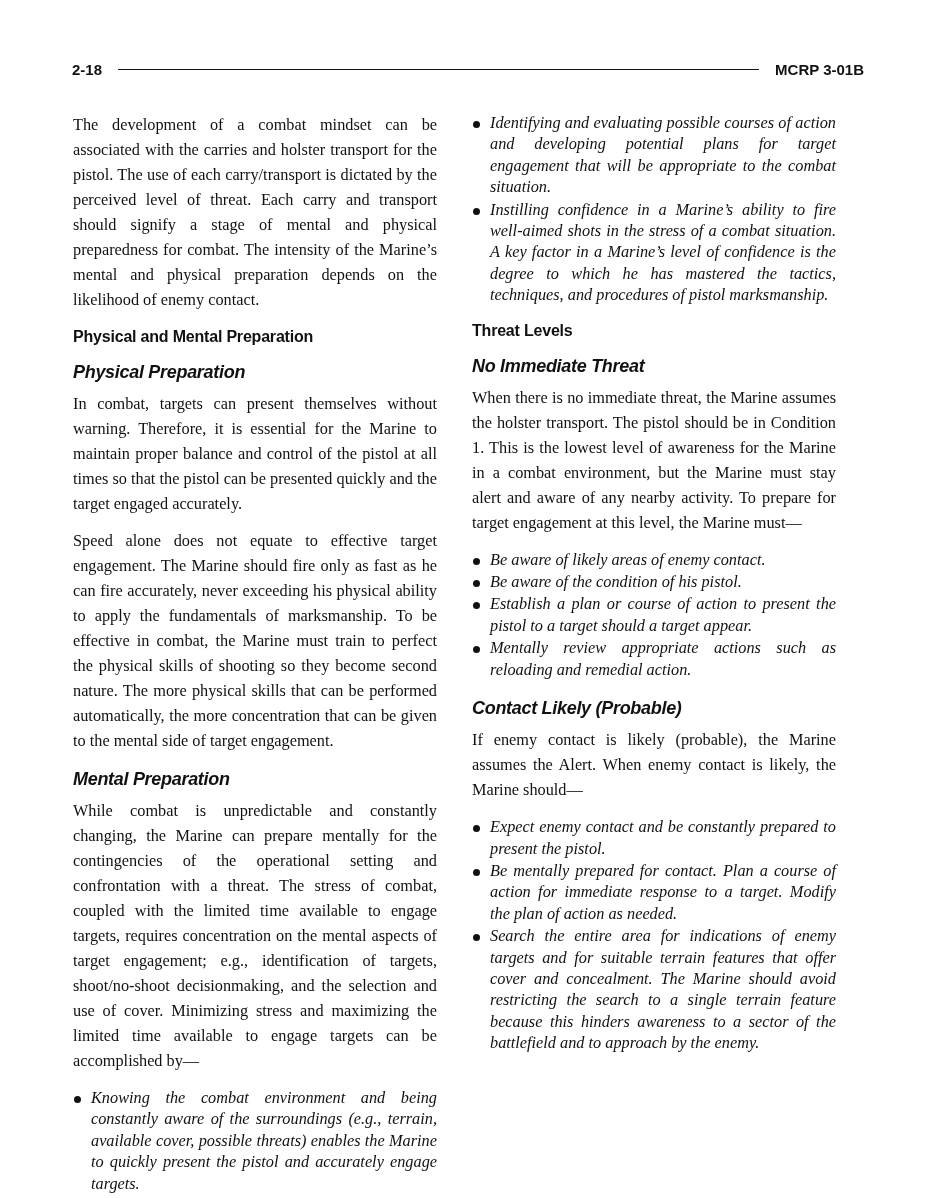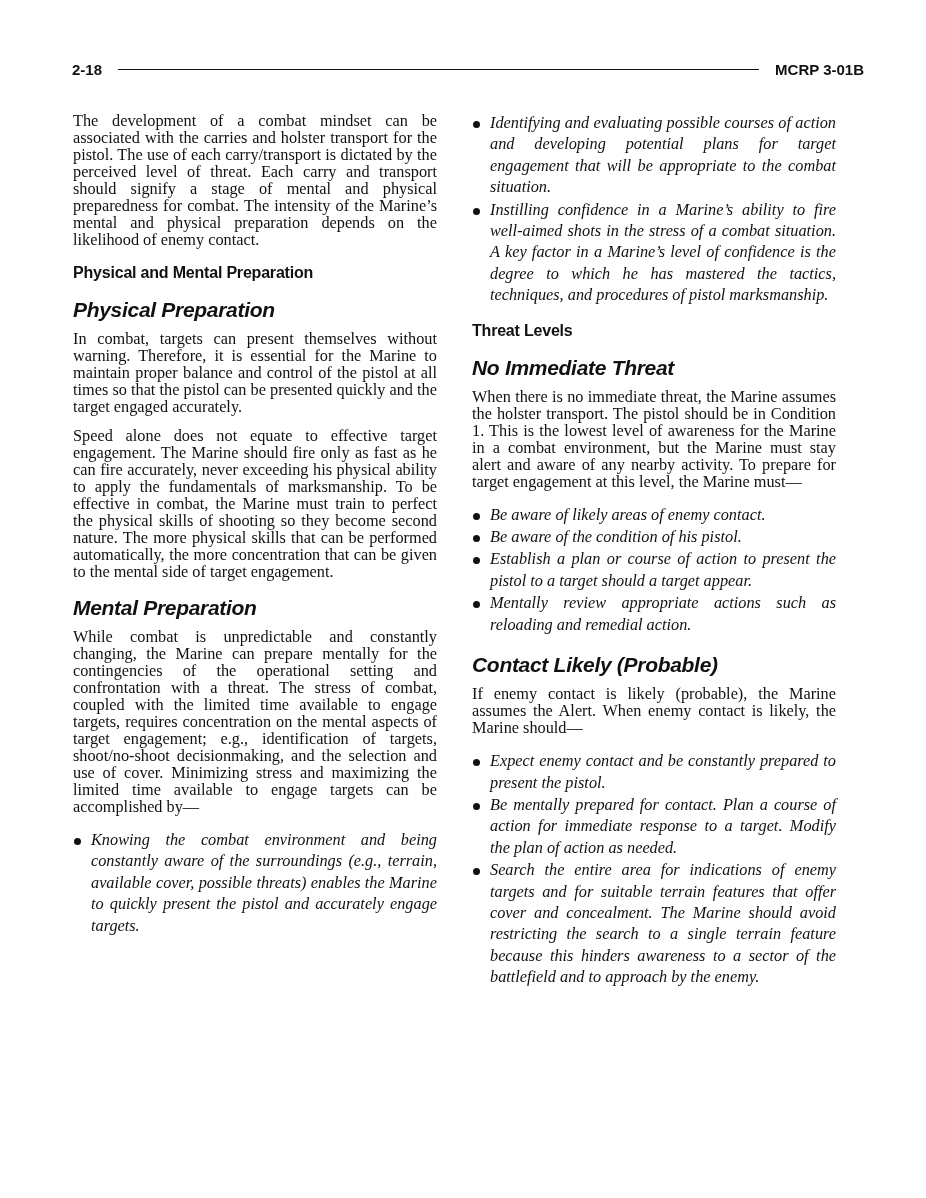--- a/index.html
+++ b/index.html
@@ -11,30 +11,30 @@
   .header {
     position: absolute; left: 72px; top: 58px; width: 792px; height: 22px;
     display: flex; align-items: center;
     font-family: "Liberation Sans", sans-serif; font-weight: bold; font-size: 15px; gap: 8px;
   }
   .header .rule { flex: 1; height: 0; border-top: 1.6px solid #111; margin: 0 8px; }
   .col { position: absolute; top: 112px; }
   .col-left { left: 73px; width: 364px; }
   .col-right { left: 472px; width: 364px; }
   p.body {
-    margin: 0 0 12px 0; font-size: 16.3px; line-height: 17px;
+    margin: 0 0 12px 0; font-size: 16.3px; line-height: 25px;
     text-align: justify; hyphens: manual;
   }
   h2.sec {
     font-family: "Liberation Sans", sans-serif; font-weight: bold; font-size: 16px;
     margin: 16px 0 16px 0; letter-spacing: -0.2px;
   }
   h3.sub {
     font-family: "Liberation Sans", sans-serif; font-weight: bold; font-style: italic;
-    font-size: 21px; margin: 0 0 8px 0; letter-spacing: -0.3px;
+    font-size: 18px; margin: 0 0 8px 0; letter-spacing: -0.3px;
   }
   ul.bullets { list-style: none; margin: 0 0 12px 0; padding: 0; }
   ul.bullets li {
     position: relative; padding-left: 18px; margin: 0 0 1px 0;
     font-size: 16.3px; line-height: 21.4px; text-align: justify; font-style: italic;
   }
   ul.bullets li .dot {
     position: absolute; left: 1px; top: 9px; width: 7px; height: 7px;
     border-radius: 50%; background: #111;
   }

